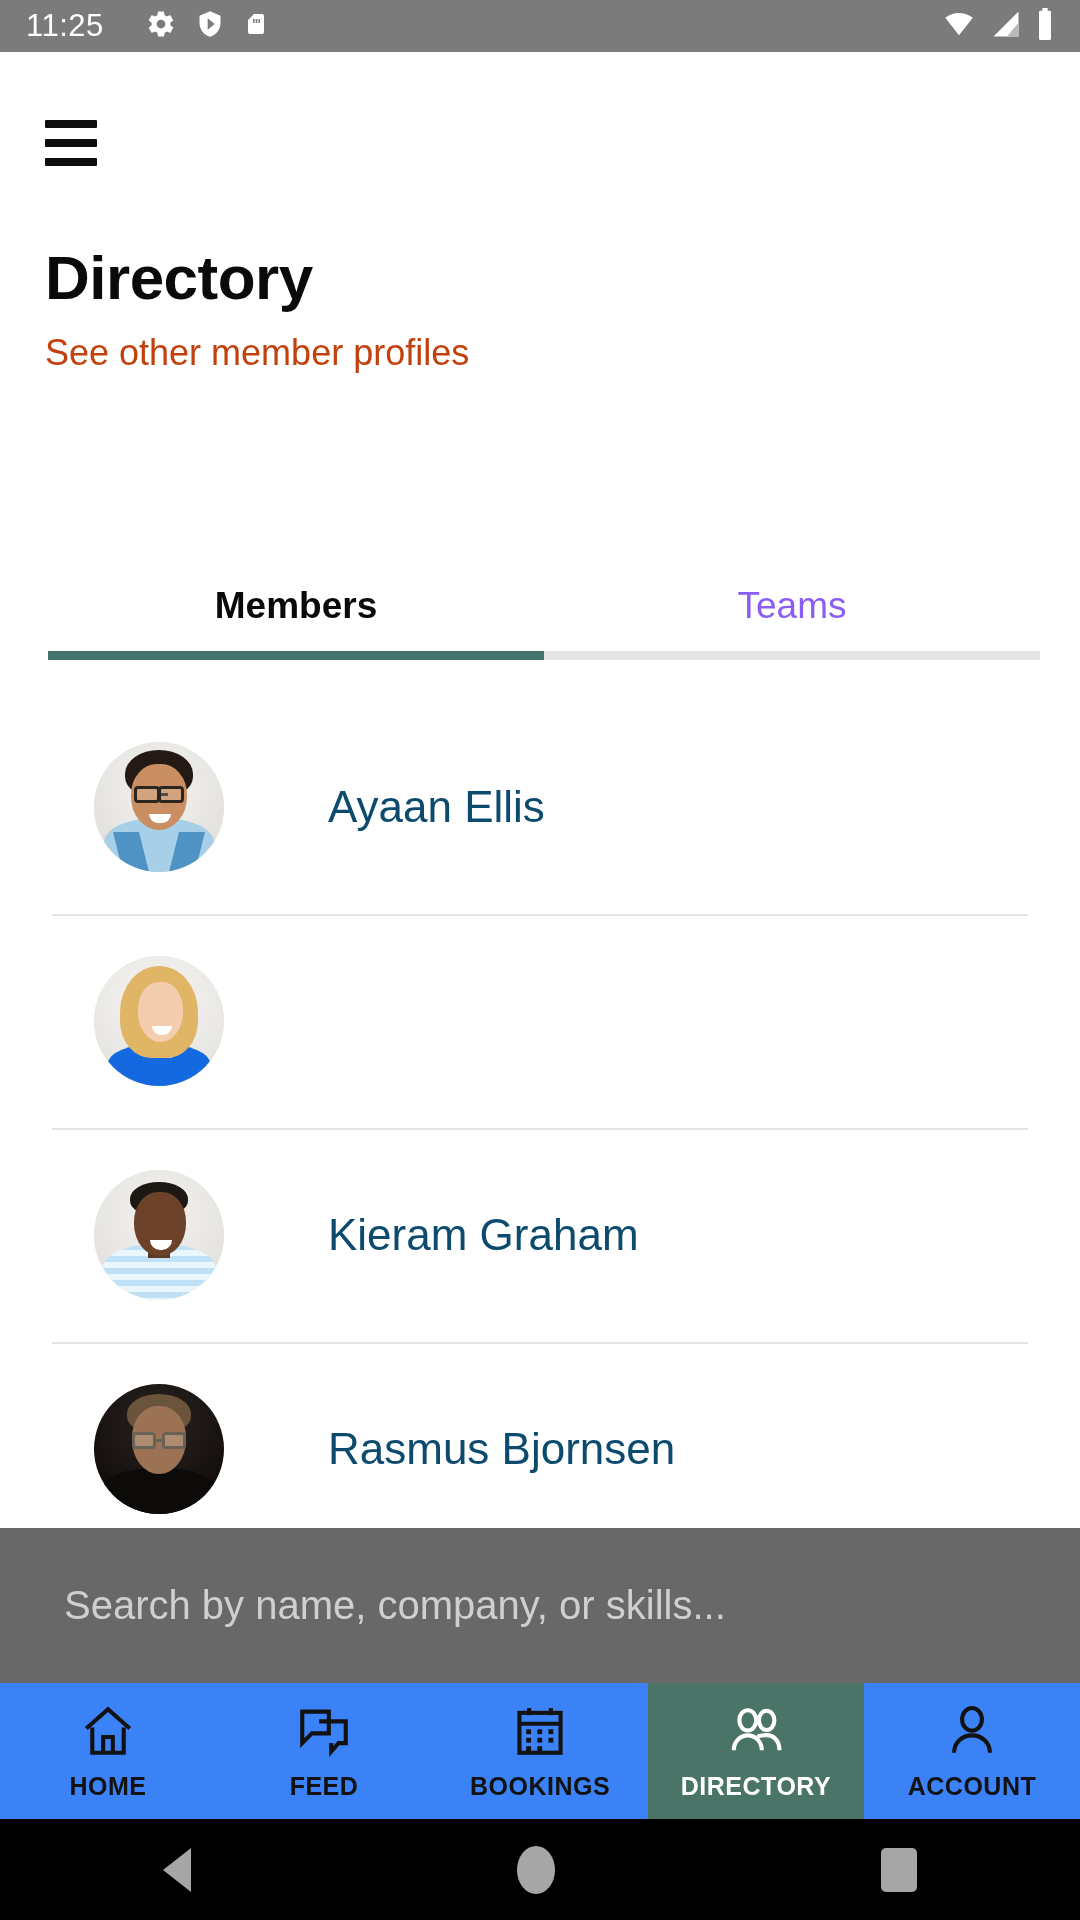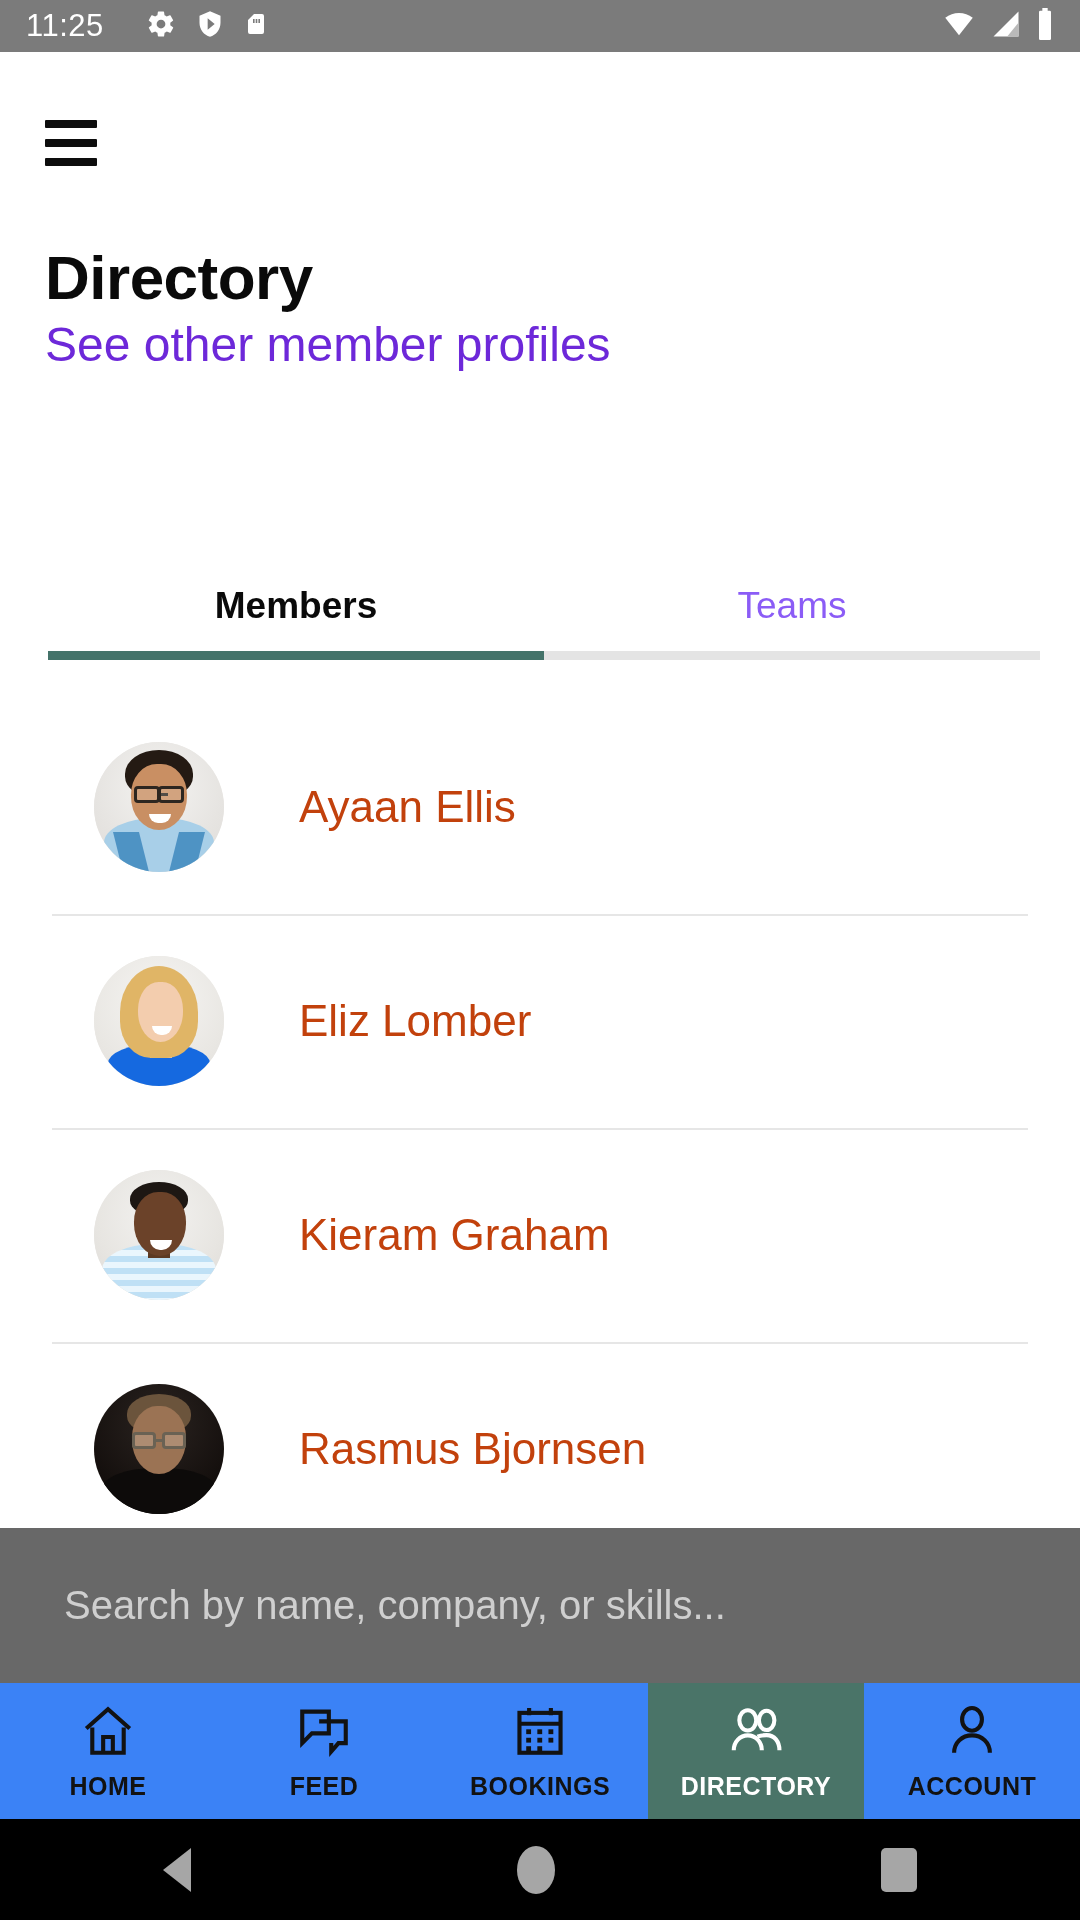--- a/index.html
+++ b/index.html
@@ -40,22 +40,22 @@
     display:block; width:52px; height:8px; background:#0d0d0d; border-radius:1px;
   }
 
   
   .header { position:absolute; top:245px; left:45px; width:990px; }
   .page-title {
     font-size:62px; font-weight:bold; color:#0a0a0a;
     letter-spacing:-0.5px; line-height:1.05;
   }
   .page-sub {
-    margin-top:7px;
-    font-size:48px; color:#6d28d9; font-weight:400;
+    margin-top:22px;
+    font-size:36px; color:#c2410c; font-weight:400;
   }
 
   
   .tabs {
     position:absolute; top:585px; left:48px; width:992px;
   }
   .tab-row { display:flex; }
   .tab {
     flex:1; text-align:center;
     font-size:37px; padding-bottom:24px;
@@ -79,22 +79,22 @@
   .row + .row::before {
     content:""; position:absolute; top:0; left:52px; right:52px;
     height:2px; background:#e6e6e6;
   }
   .avatar {
     width:130px; height:130px; border-radius:50%;
     flex:0 0 130px; overflow:hidden; position:relative;
     background:#eceae7;
   }
   .name {
-    margin-left:75px;
-    font-size:44px; color:#c2410c; font-weight:400;
+    margin-left:104px;
+    font-size:44px; color:#0c4a6e; font-weight:400;
   }
 
   
   .av-bg { position:absolute; inset:0; }
   .av1 .av-bg { background:radial-gradient(circle at 50% 35%, #f4f3f1 0%, #e6e4e1 60%, #dedbd7 100%); }
   .av2 .av-bg { background:radial-gradient(circle at 50% 35%, #f6f5f3 0%, #e9e7e3 65%, #e0ddd9 100%); }
   .av3 .av-bg { background:radial-gradient(circle at 50% 35%, #f3f2f0 0%, #e7e5e1 60%, #dcd9d5 100%); }
   .av4 .av-bg { background:radial-gradient(circle at 50% 30%, #2a2320 0%, #140f0d 70%, #0a0807 100%); }
 
   .hair { position:absolute; border-radius:50% 50% 45% 45%; }
@@ -297,21 +297,20 @@
 
   <div class="row">
     <div class="avatar av2">
       <div class="av-bg"></div>
       <div class="torso"></div>
         <div class="neck"></div>
       <div class="hair"></div>
         <div class="face"></div>
         <div class="smile"></div>
     </div>
-    <div class="name">Eliz Lomber</div>
   </div>
 
   <div class="row">
     <div class="avatar av3">
       <div class="av-bg"></div>
       <div class="torso"></div>
         <div class="neck"></div>
       <div class="hair"></div>
         <div class="face"></div>
         <div class="smile"></div>

